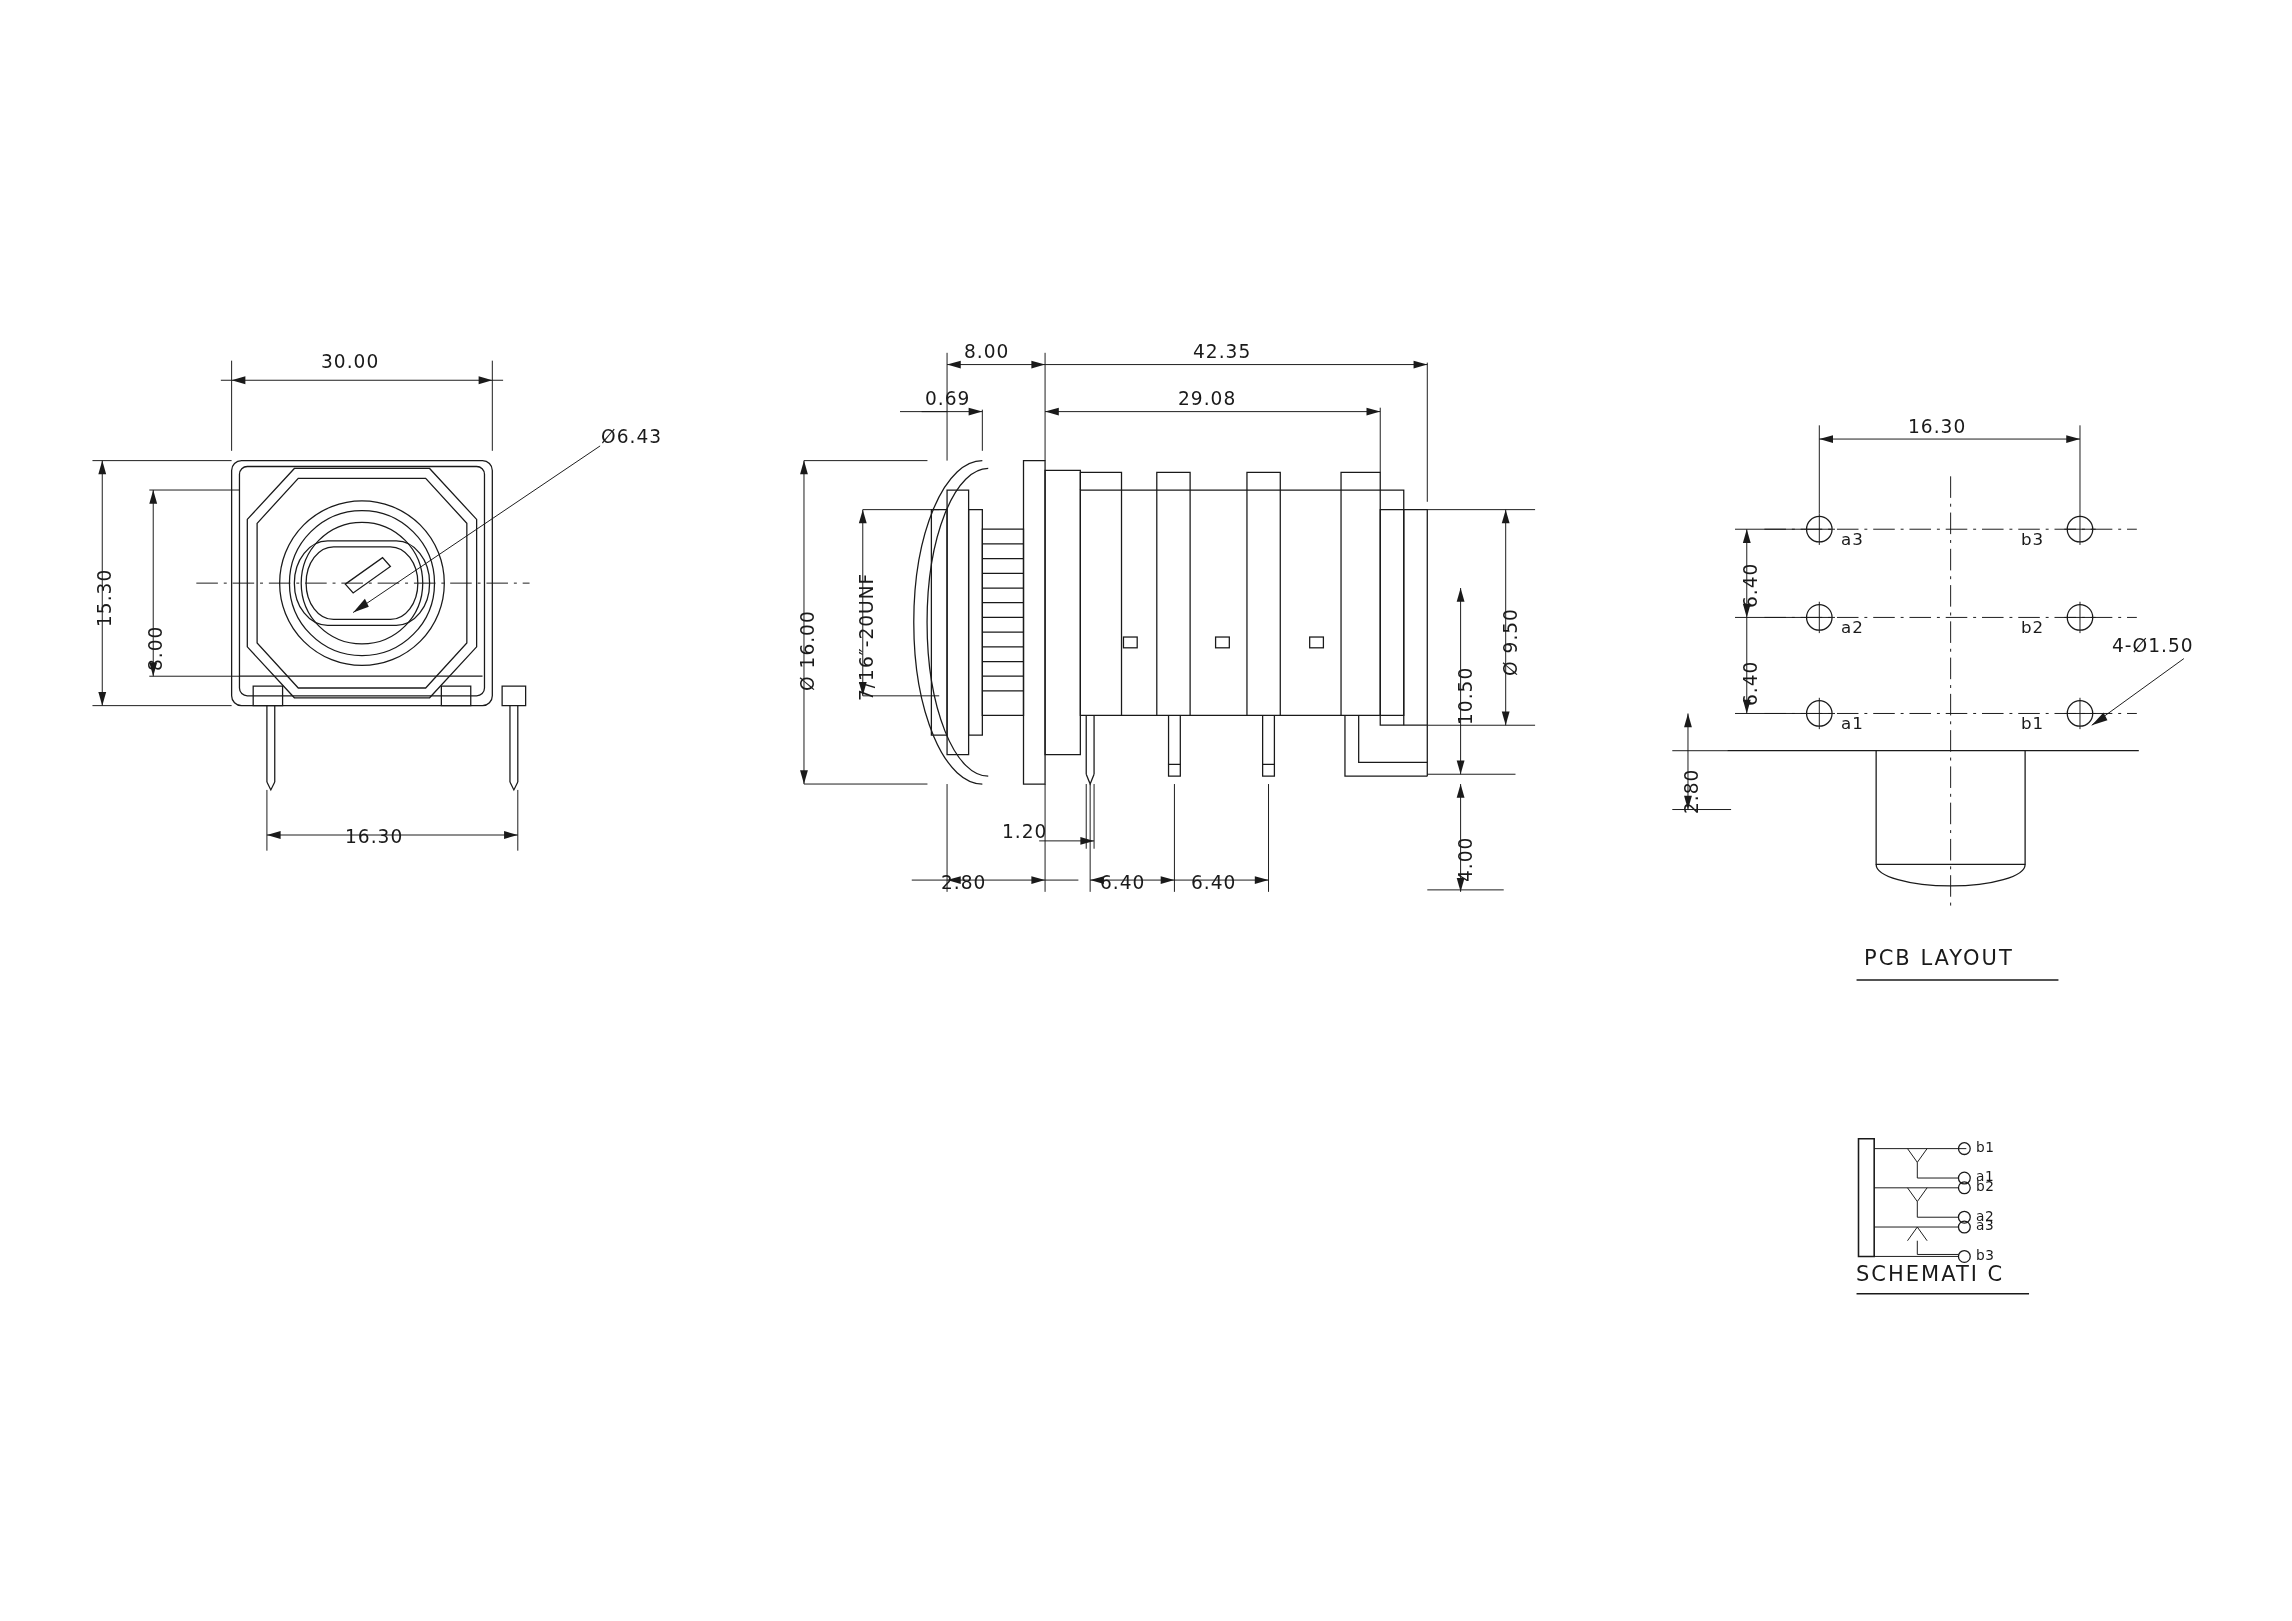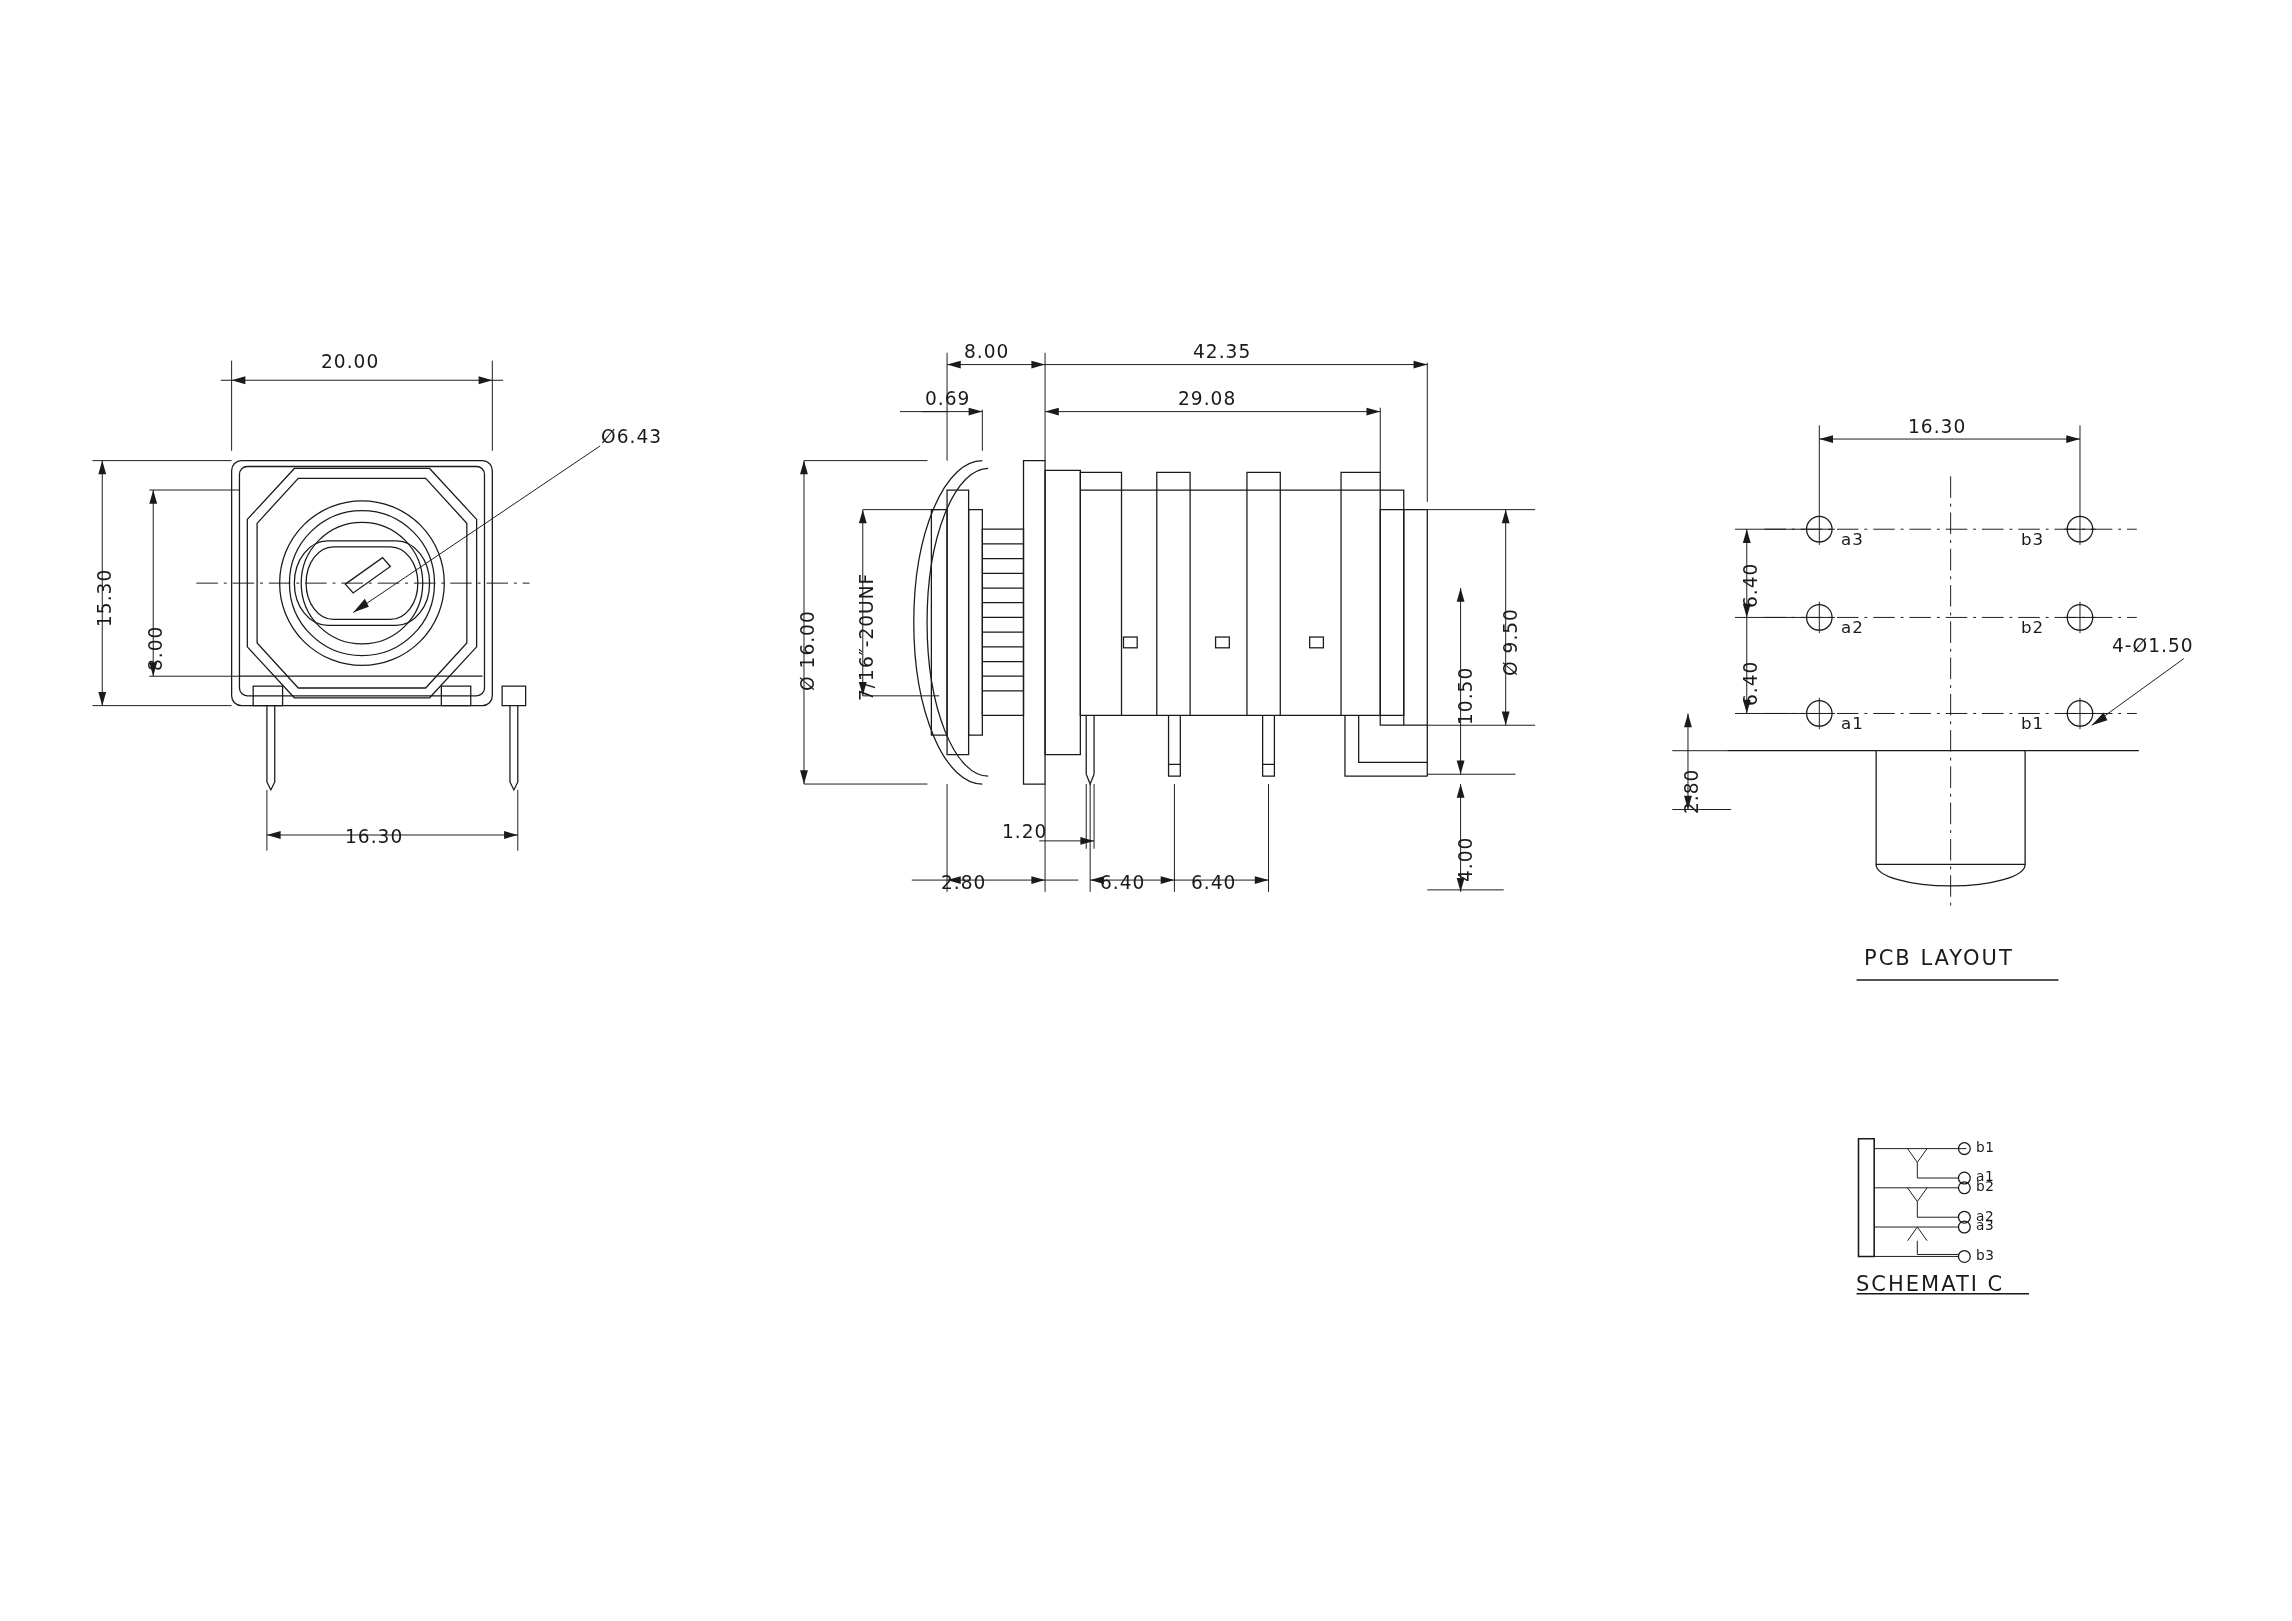--- a/index.html
+++ b/index.html
@@ -79,21 +79,21 @@
 
     <path class="thin" d="M272,806 v62"></path>
     <path class="thin" d="M528,806 v62"></path>
     <path class="thin" d="M272,852 h256"></path>
     <path class="solidfill" d="M272,852 l14,-4 v8 z"></path>
     <path class="solidfill" d="M528,852 l-14,-4 v8 z"></path>
 
     <path class="dash" d="M200,595 h340"></path>
   </svg>
 
-  <div class="txt t16" style="left:321px;top:351px;">20.00</div>
+  <div class="txt t16" style="left:321px;top:351px;">30.00</div>
   <div class="txt t16 rot" style="left:94px;top:627px;">15.30</div>
   <div class="txt t16 rot" style="left:145px;top:671px;">8.00</div>
   <div class="txt t16" style="left:345px;top:826px;">16.30</div>
   <div class="txt t16" style="left:601px;top:426px;">Ø6.43</div>
 
   <svg width="2293" height="1621" viewBox="0 0 2339 1654">
 
     <path class="s" d="M950,520 h16 v230 h-16 z"></path>
     <path class="s" d="M966,500 h22 v270 h-22 z"></path>
     <path class="s" d="M988,520 h14 v230 h-14 z"></path>
@@ -331,16 +331,16 @@
     <path class="s2" d="M1894,1320 h176"></path>
   </svg>
 
   <div class="txt t12" style="left:1976px;top:1139px;">b1</div>
   <div class="txt t12" style="left:1976px;top:1168px;">a1</div>
   <div class="txt t12" style="left:1976px;top:1178px;">b2</div>
   <div class="txt t12" style="left:1976px;top:1208px;">a2</div>
   <div class="txt t12" style="left:1976px;top:1217px;">a3</div>
   <div class="txt t12" style="left:1976px;top:1247px;">b3</div>
 
-  <div class="txt t20" style="left:1856px;top:1262px;margin-top:10px;">SCHEMATI C</div>
+  <div class="txt t20" style="left:1856px;top:1262px;">SCHEMATI C</div>
 
 </div>
 
 
 </body></html>

